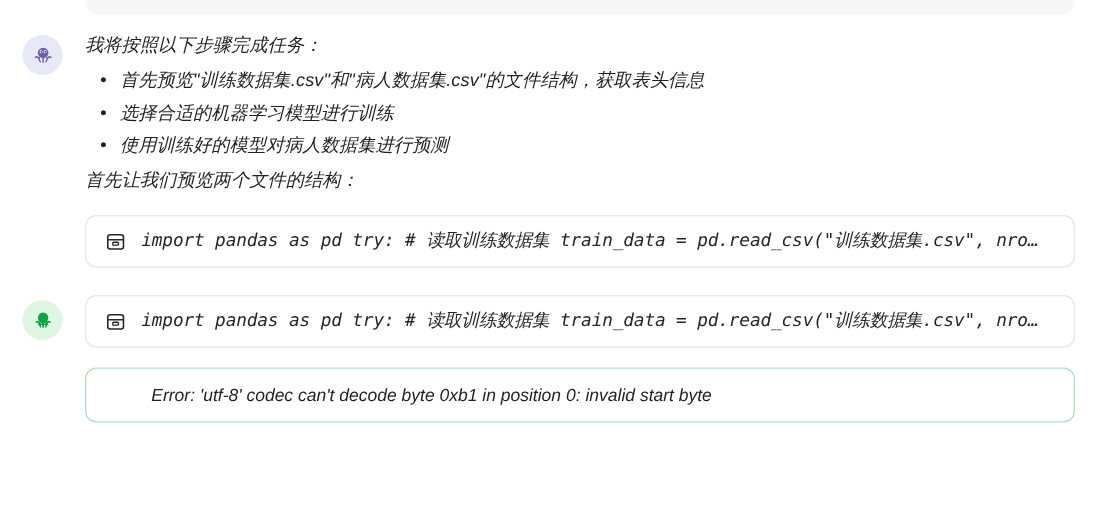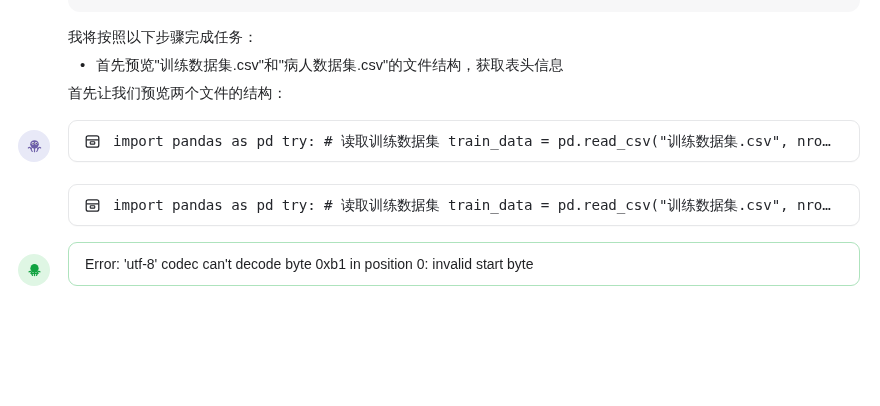--- a/index.html
+++ b/index.html
@@ -34,21 +34,22 @@
   .thread {
     position: absolute;
     left: 0;
     top: 24px;
     width: 880px;
   }
 
   .msg {
     position: relative;
     display: flex;
-    align-items: flex-end;
+    align-items: flex-start;
+    font-style: italic;
   }
 
   .avatar-col {
     width: 68px;
     flex: 0 0 68px;
     display: flex;
     justify-content: center;
     padding-top: 4px;
   }
 
@@ -147,20 +148,21 @@
     align-items: center;
     padding: 0 16px;
     overflow: hidden;
   }
 
   .error-text {
     font-size: 14px;
     line-height: 20px;
     color: #1f2023;
     white-space: nowrap;
+    margin-left: 36px;
   }
 
   .msg + .msg { margin-top: 22px; }
 </style>
 </head>
 <body>
 
 <div class="page">
 
   <div class="top-strip"></div>
@@ -186,20 +188,22 @@
           </span>
         </div>
       </div>
 
       <div class="body-col">
 
         <p class="para">我将按照以下步骤完成任务：</p>
 
         <ul class="steps">
           <li>首先预览"训练数据集.csv"和"病人数据集.csv"的文件结构，获取表头信息</li>
+          <li>选择合适的机器学习模型进行训练</li>
+          <li>使用训练好的模型对病人数据集进行预测</li>
         </ul>
 
         <p class="para">首先让我们预览两个文件的结构：</p>
 
         <div class="code-card">
           <span class="code-icon">
             <svg width="15" height="15" viewBox="0 0 16 16" aria-hidden="true">
               <rect x="1.3" y="1.9" width="13.4" height="12.2" rx="2.1" fill="none" stroke="#24262b" stroke-width="1.35"></rect>
               <line x1="1.6" y1="6.2" x2="14.4" y2="6.2" stroke="#24262b" stroke-width="1.35"></line>
               <rect x="5.6" y="8.3" width="4.8" height="2.5" rx="0.7" fill="none" stroke="#24262b" stroke-width="1.2"></rect>

